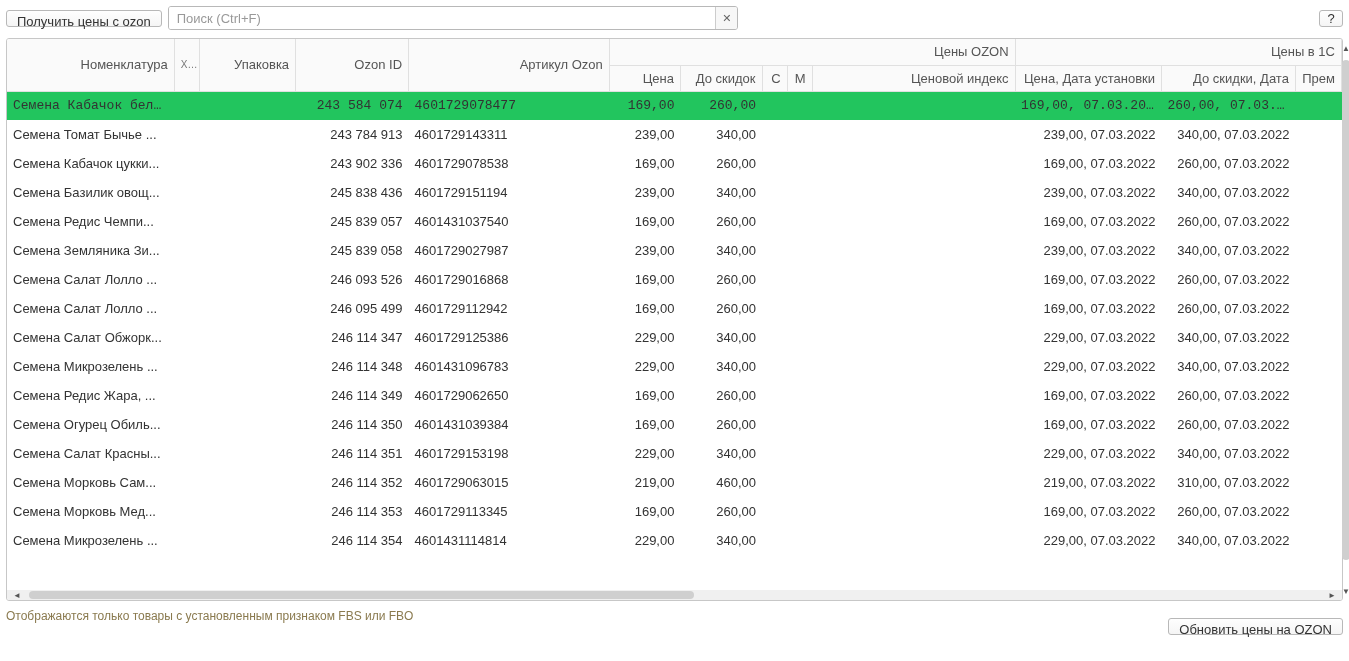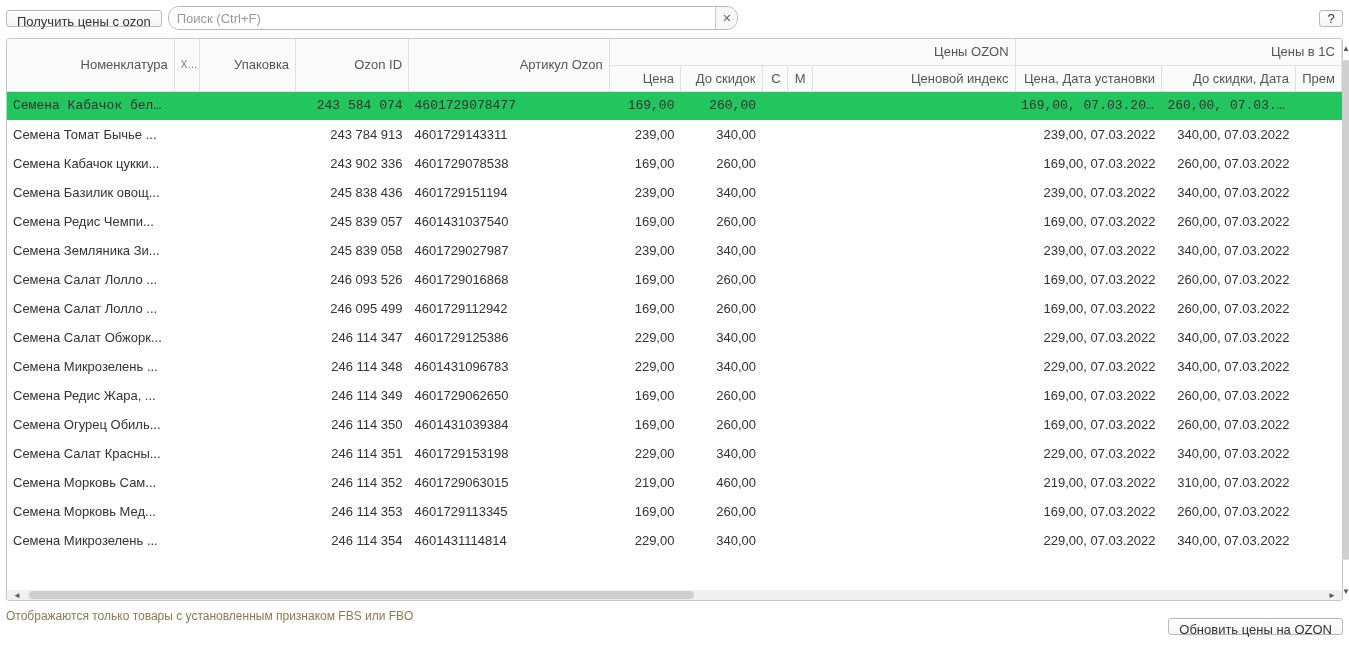--- a/index.html
+++ b/index.html
@@ -28,21 +28,21 @@
     cursor: pointer;
     color: #333;
     height: 17px;
     box-sizing: border-box;
   }
   .search-wrap {
     flex: 1;
     display: flex;
     align-items: stretch;
     border: 1px solid #b8b8b8;
-    border-radius: 11px;
+    border-radius: 3px;
     height: 24px;
     box-sizing: border-box;
     overflow: hidden;
   }
   .search-input {
     flex: 1;
     border: none;
     outline: none;
     padding: 0 8px;
     font-size: 13px;

